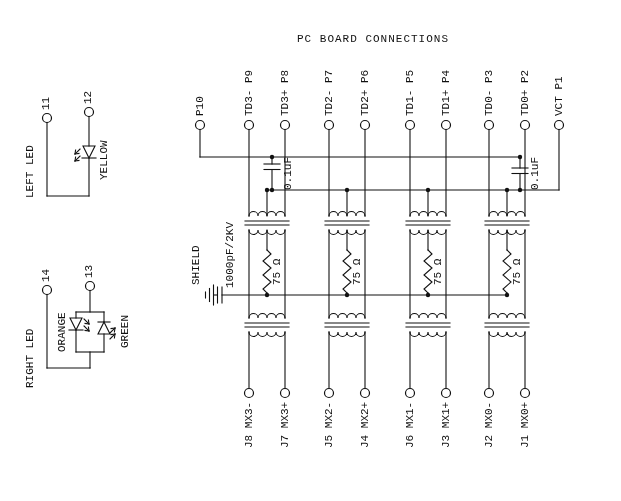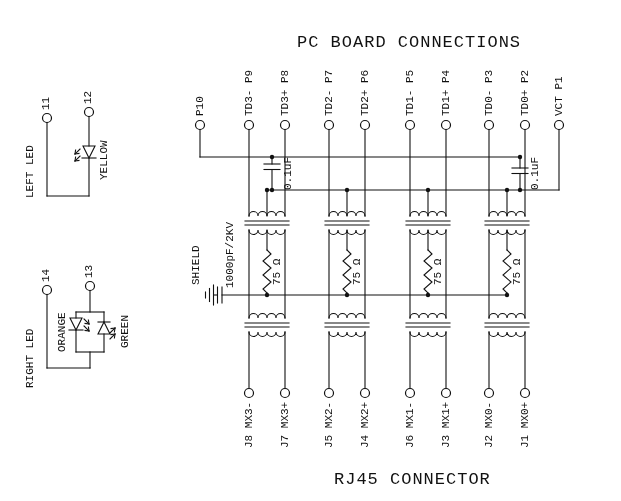--- a/index.html
+++ b/index.html
@@ -5,21 +5,21 @@
   html,body{margin:0;padding:0;background:#fff;}
   #stage{position:relative;width:621px;height:501px;background:#fff;overflow:hidden;
          font-family:"Liberation Mono","DejaVu Sans Mono",monospace;color:#111;}
   #schematic{position:absolute;left:0;top:0;}
   .w{stroke:#111;stroke-width:1.1;fill:none;stroke-linecap:square;}
   .pin{fill:#fff;stroke:#111;stroke-width:1.2;}
   .dot{fill:#111;stroke:none;}
   .tri{fill:none;stroke:#111;stroke-width:1.1;stroke-linejoin:miter;}
   .vlabel{position:absolute;font-size:11px;line-height:13px;height:13px;white-space:pre;
           transform:rotate(-90deg);transform-origin:0 100%;}
-  .title{position:absolute;font-size:17px;letter-spacing:1px;white-space:pre;}
+  .title{position:absolute;font-size:11px;letter-spacing:1px;white-space:pre;}
 </style>
 </head>
 <body>
 
 <div id="stage">
 
   <svg id="schematic" width="621" height="501" viewBox="0 0 621 501">
       <g>
         <circle cx="200" cy="125" r="4.5" class="pin"></circle>
         <circle cx="249" cy="125" r="4.5" class="pin"></circle>
@@ -203,21 +203,20 @@
         <line x1="110" y1="333" x2="115" y2="328" class="w"></line>
         <line x1="115" y1="328" x2="114.42675851275845" y2="331.9587111788188" class="w"></line>
         <line x1="115" y1="328" x2="111.04128882118118" y2="328.57324148724155" class="w"></line>
         <line x1="110" y1="339" x2="115" y2="334" class="w"></line>
         <line x1="115" y1="334" x2="114.42675851275845" y2="337.9587111788188" class="w"></line>
         <line x1="115" y1="334" x2="111.04128882118118" y2="334.57324148724155" class="w"></line>
       </g>
     </svg>
 
   <div class="title" style="left:297px;top:33px">PC BOARD CONNECTIONS</div>
-  <div class="title" style="left:334px;top:470px">RJ45 CONNECTOR</div>
 
   <span class="vlabel" style="left:206.5px;top:103px">P10</span>
   <span class="vlabel" style="left:255.5px;top:103px">TD3- P9</span>
   <span class="vlabel" style="left:291.5px;top:103px">TD3+ P8</span>
   <span class="vlabel" style="left:335.5px;top:103px">TD2- P7</span>
   <span class="vlabel" style="left:371.5px;top:103px">TD2+ P6</span>
   <span class="vlabel" style="left:416.5px;top:103px">TD1- P5</span>
   <span class="vlabel" style="left:452.5px;top:103px">TD1+ P4</span>
   <span class="vlabel" style="left:495.5px;top:103px">TD0- P3</span>
   <span class="vlabel" style="left:531.5px;top:103px">TD0+ P2</span>

